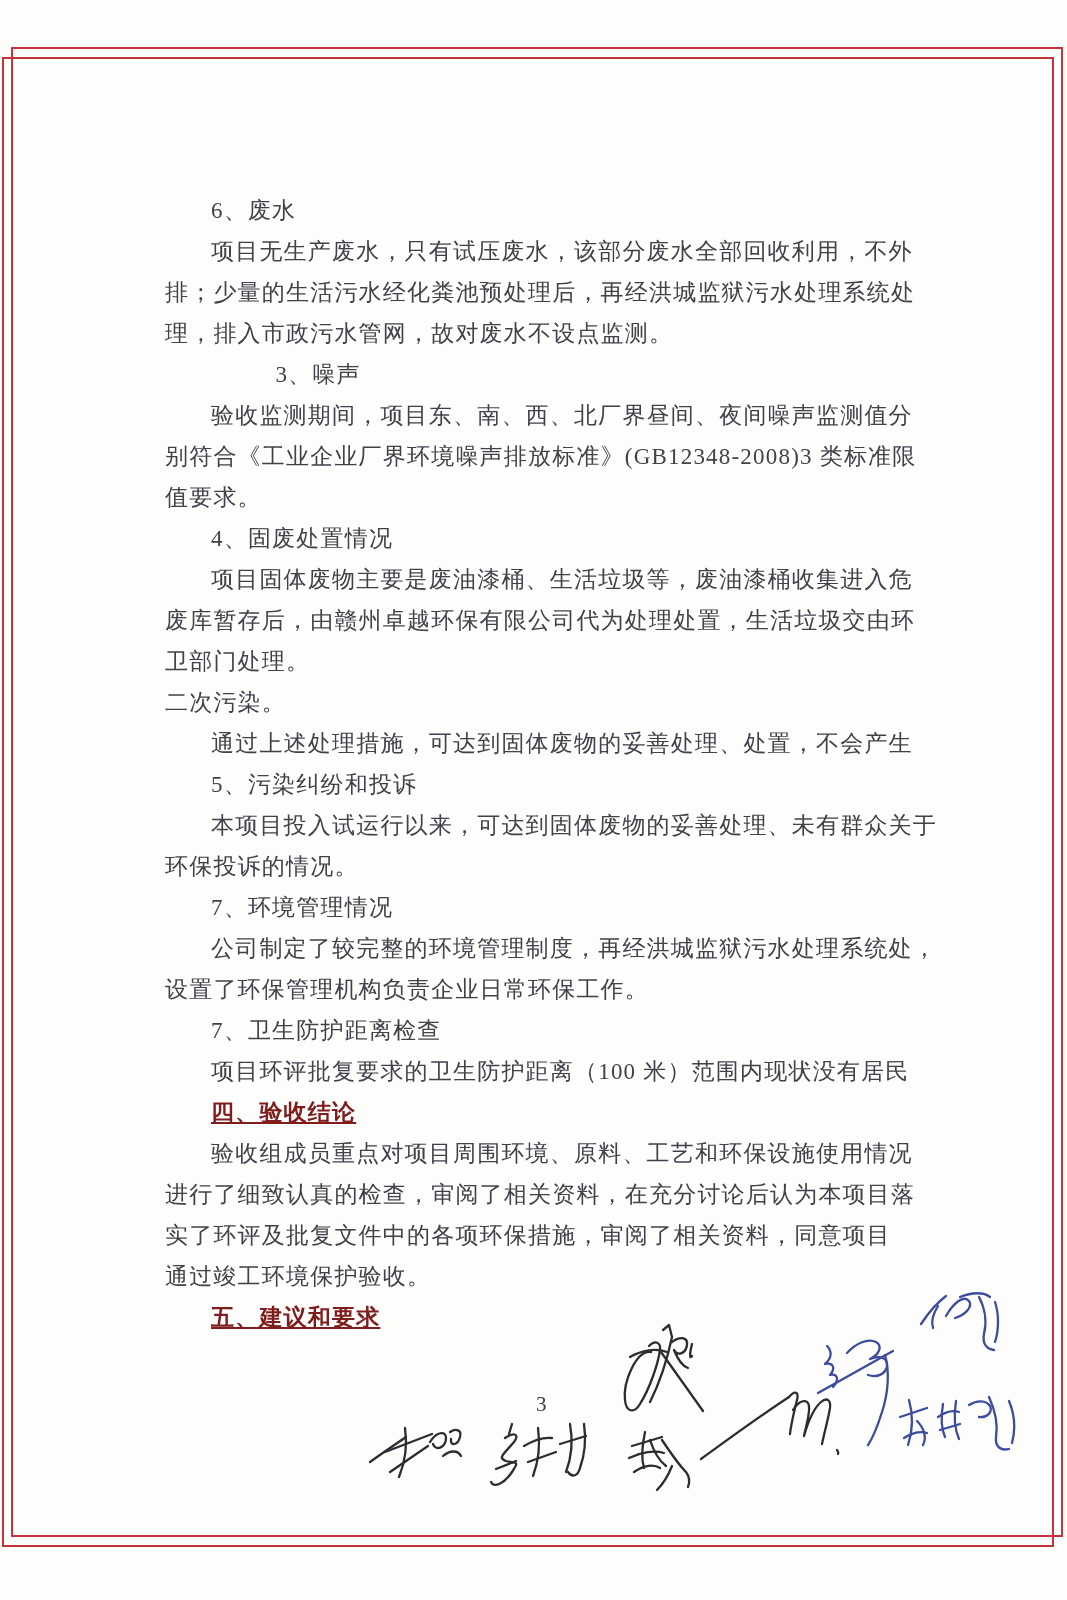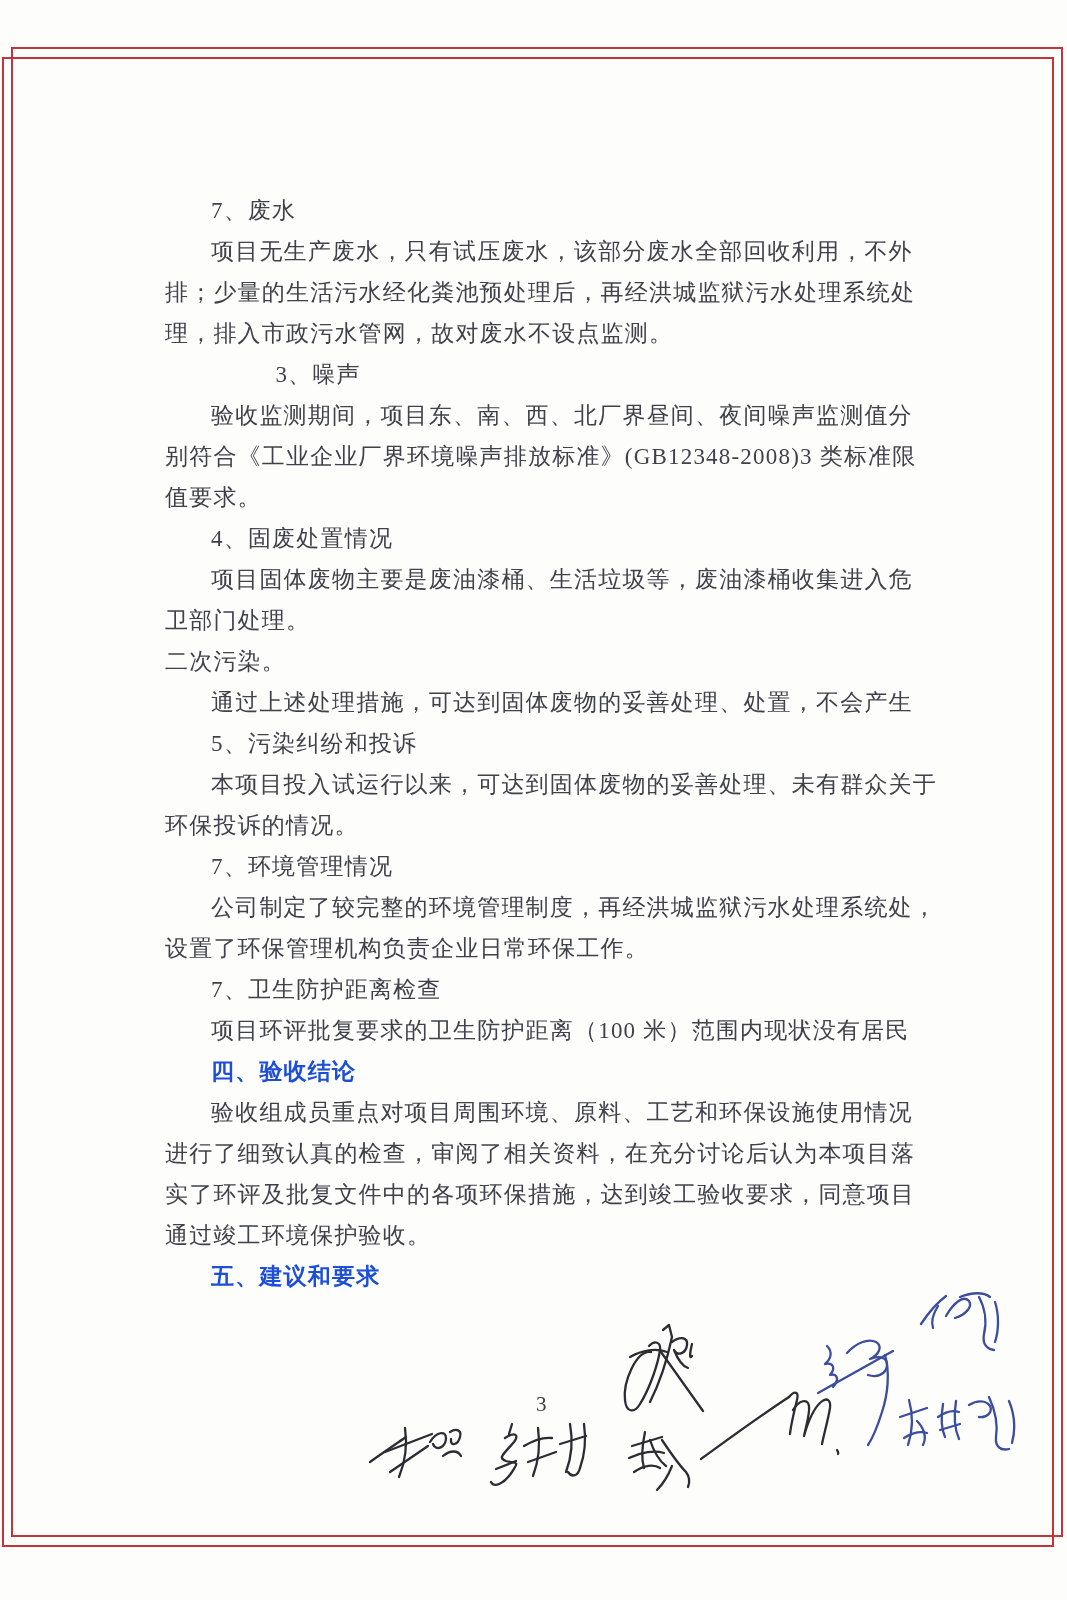--- a/index.html
+++ b/index.html
@@ -15,64 +15,65 @@
   .frame { position: absolute; box-sizing: border-box; border: 2px solid #c4343a; background: transparent; }
   #frame-outer { left: 11px; top: 47px; width: 1052px; height: 1490px; }
   #frame-inner { left: 2px;  top: 57px; width: 1052px; height: 1490px; }
 
   
   #doc-body {
     position: absolute; left: 165px; top: 190px; width: 745px;
     font-size: 23px; letter-spacing: 1.2px; color: #41414a;
   }
   .line { height: 41px; line-height: 41px; white-space: nowrap; }
-  .line.bold { font-weight: bold; color: #1d4ed8; }
+  .line.bold { font-weight: bold; color: #7f1d1d; text-decoration: underline; }
 
   #page-number {
     position: absolute; left: 536px; top: 1392px;
     font-size: 21px; color: #3c3c42; letter-spacing: 0;
   }
 
   #signatures { position: absolute; left: 360px; top: 1255px; width: 670px; height: 250px; }
   #signatures path { fill: none; stroke-width: 2.3; stroke-linecap: round; stroke-linejoin: round; }
 </style>
 </head>
 <body style="background: rgb(253, 253, 252);">
 
 <div id="page">
 
   <div id="frame-outer" class="frame" style="border-color: rgb(196, 52, 58);"></div>
   <div id="frame-inner" class="frame" style="border-color: rgb(196, 52, 58);"></div>
 
   <div id="doc-body" style="color: rgb(65, 65, 74);">
-      <div class="line" style="padding-left: 2em;">7、废水</div>
+      <div class="line" style="padding-left: 2em;">6、废水</div>
       <div class="line" style="padding-left: 2em;">项目无生产废水，只有试压废水，该部分废水全部回收利用，不外</div>
       <div class="line">排；少量的生活污水经化粪池预处理后，再经洪城监狱污水处理系统处</div>
       <div class="line">理，排入市政污水管网，故对废水不设点监测。</div>
       <div class="line" style="padding-left: 4.8em;">3、噪声</div>
       <div class="line" style="padding-left: 2em;">验收监测期间，项目东、南、西、北厂界昼间、夜间噪声监测值分</div>
       <div class="line">别符合《工业企业厂界环境噪声排放标准》(GB12348-2008)3 类标准限</div>
       <div class="line">值要求。</div>
       <div class="line" style="padding-left: 2em;">4、固废处置情况</div>
       <div class="line" style="padding-left: 2em;">项目固体废物主要是废油漆桶、生活垃圾等，废油漆桶收集进入危</div>
+      <div class="line">废库暂存后，由赣州卓越环保有限公司代为处理处置，生活垃圾交由环</div>
       <div class="line">卫部门处理。</div>
       <div class="line">二次污染。</div>
       <div class="line" style="padding-left: 2em;">通过上述处理措施，可达到固体废物的妥善处理、处置，不会产生</div>
       <div class="line" style="padding-left: 2em;">5、污染纠纷和投诉</div>
       <div class="line" style="padding-left: 2em;">本项目投入试运行以来，可达到固体废物的妥善处理、未有群众关于</div>
       <div class="line">环保投诉的情况。</div>
       <div class="line" style="padding-left: 2em;">7、环境管理情况</div>
       <div class="line" style="padding-left: 2em;">公司制定了较完整的环境管理制度，再经洪城监狱污水处理系统处，</div>
       <div class="line">设置了环保管理机构负责企业日常环保工作。</div>
       <div class="line" style="padding-left: 2em;">7、卫生防护距离检查</div>
       <div class="line" style="padding-left: 2em;">项目环评批复要求的卫生防护距离（100 米）范围内现状没有居民</div>
       <div class="line bold" style="padding-left: 2em;">四、验收结论</div>
       <div class="line" style="padding-left: 2em;">验收组成员重点对项目周围环境、原料、工艺和环保设施使用情况</div>
       <div class="line">进行了细致认真的检查，审阅了相关资料，在充分讨论后认为本项目落</div>
-      <div class="line">实了环评及批复文件中的各项环保措施，达到竣工验收要求，同意项目</div>
+      <div class="line">实了环评及批复文件中的各项环保措施，审阅了相关资料，同意项目</div>
       <div class="line">通过竣工环境保护验收。</div>
       <div class="line bold" style="padding-left: 2em;">五、建议和要求</div>
     </div>
 
   <div id="page-number">3</div>
 
   <svg id="signatures" viewBox="360 1255 670 250">
 
     <g class="sig-black" stroke="#2d2c32">
       <path d="M651 1352 C636 1350 623 1382 625 1400 C626 1412 634 1414 640 1404 C650 1388 658 1364 660 1350 C661 1342 655 1340 649 1346"></path>

